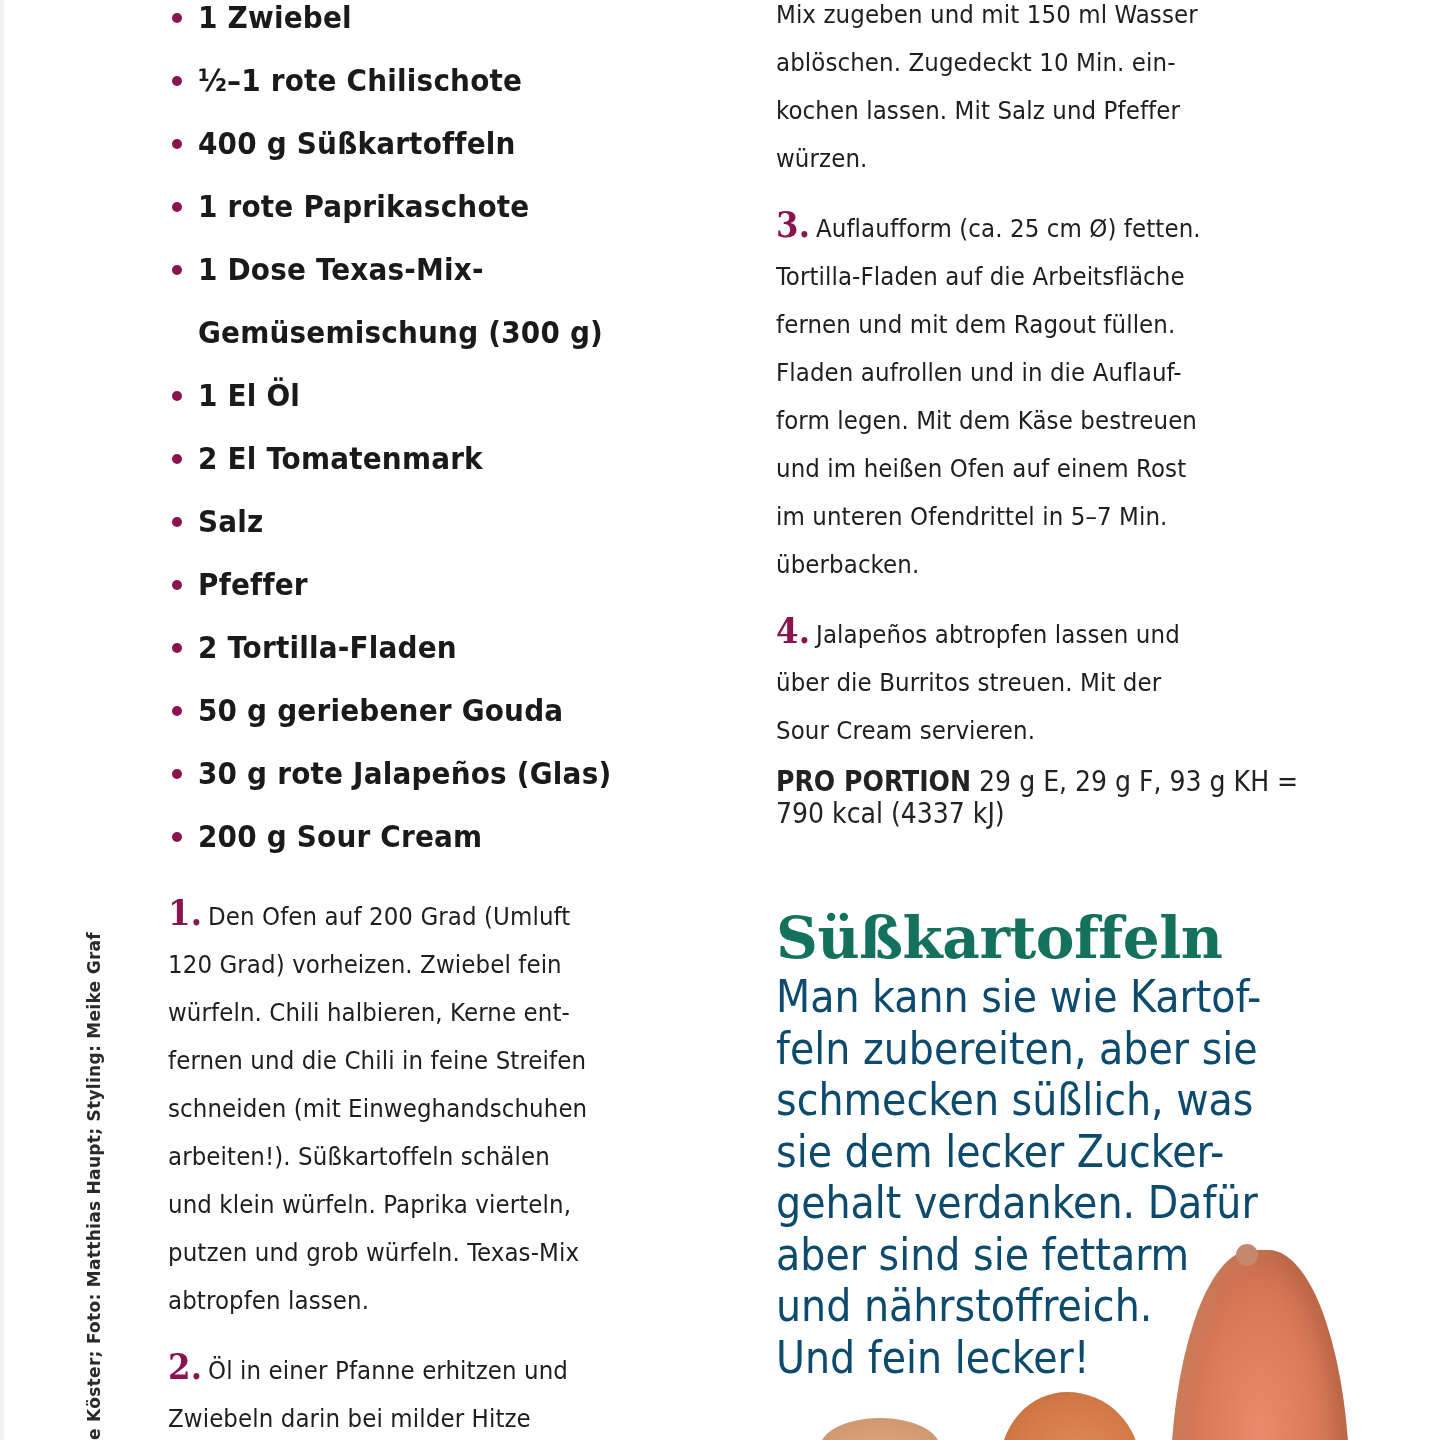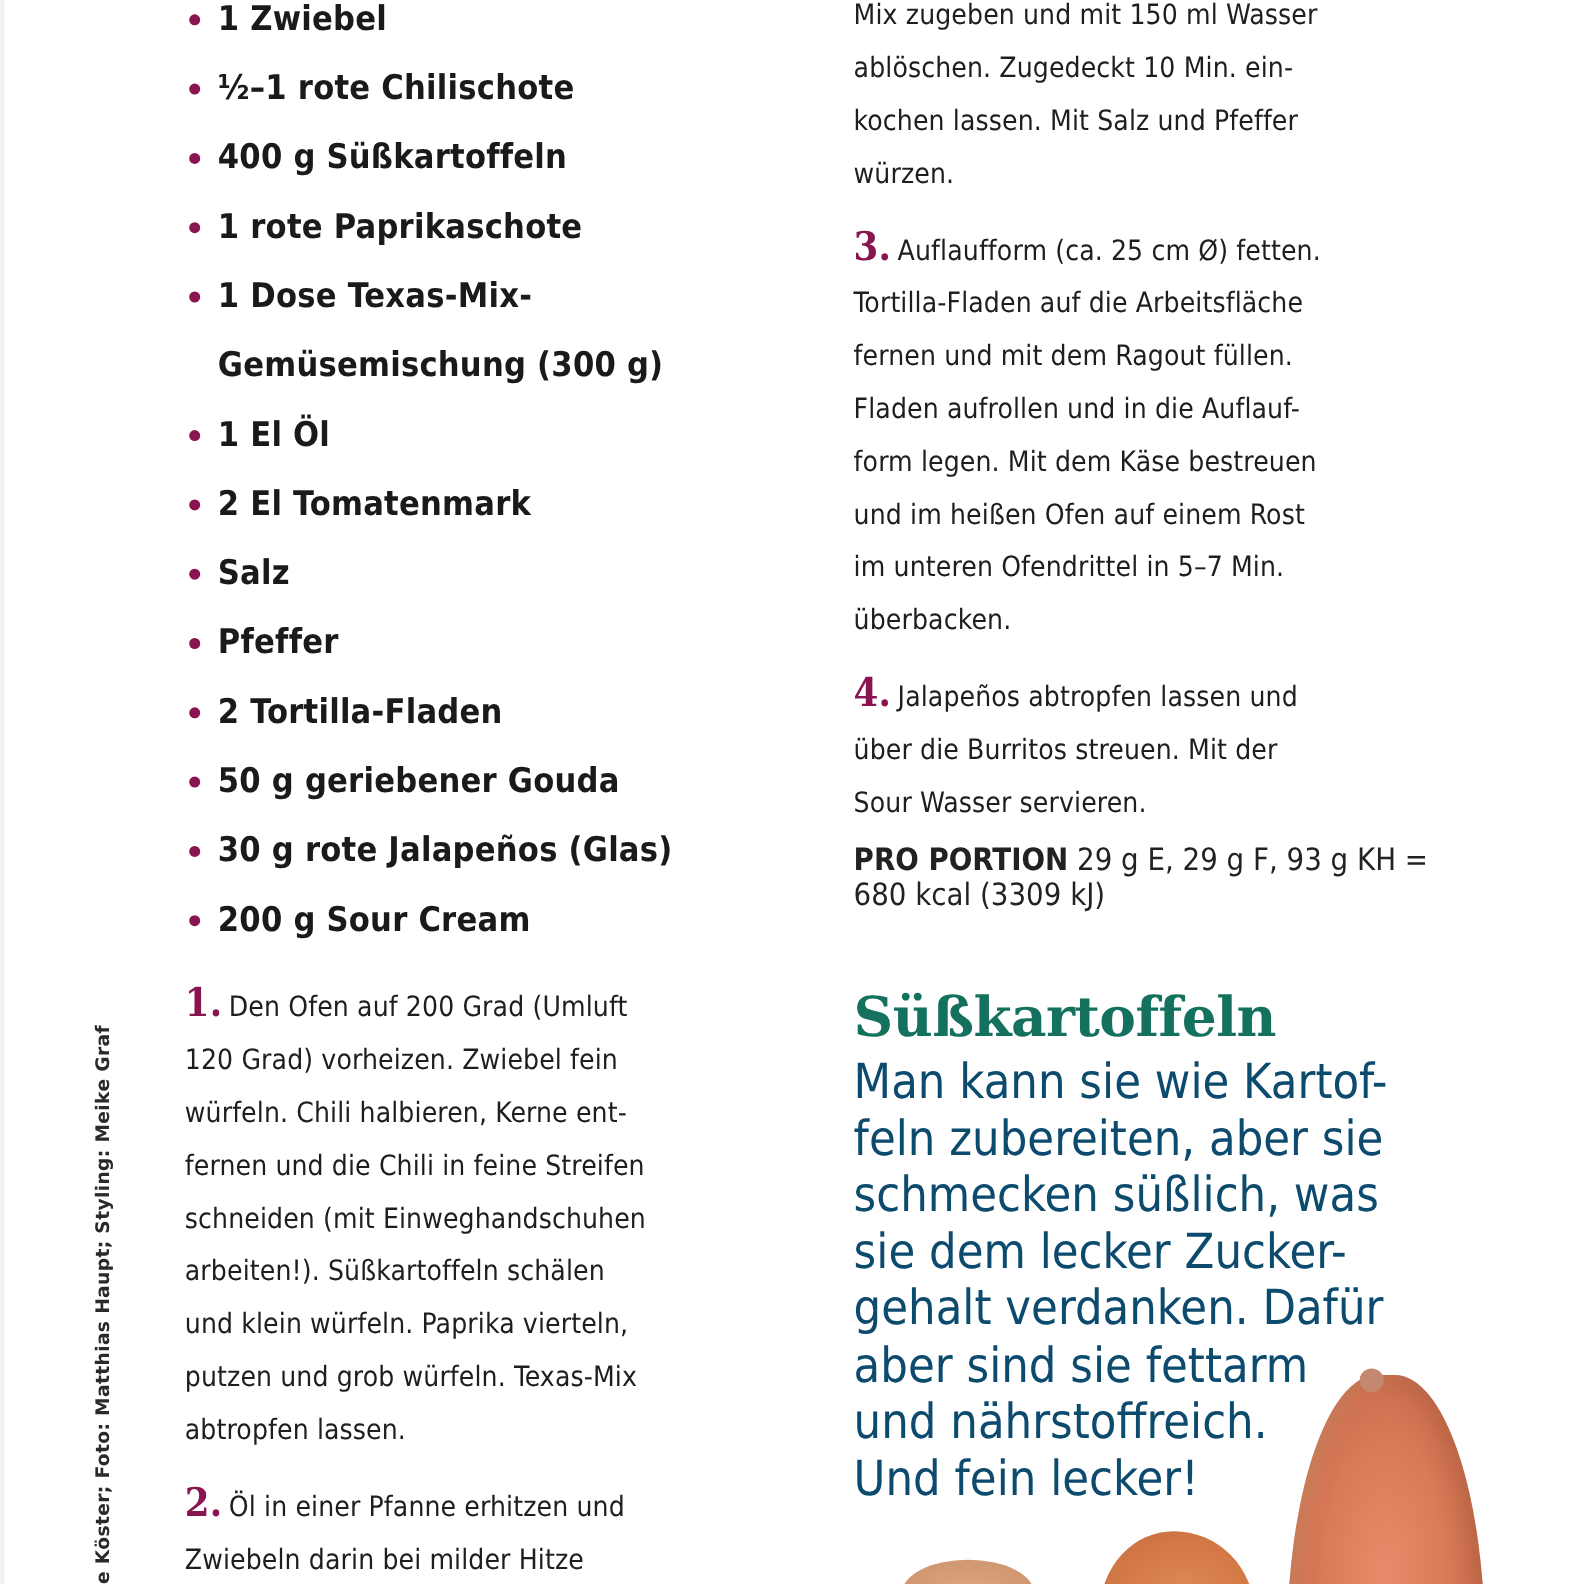--- a/index.html
+++ b/index.html
@@ -85,24 +85,25 @@
   }
   .nutrition .label { font-weight: bold; }
   .nutrition .line { display: block; white-space: nowrap; }
 
   .info-box {
     position: absolute; left: 776px; top: 890px; width: 580px;
   }
   .info-title {
     font-family: "DejaVu Serif", "Liberation Serif", serif;
     font-weight: bold;
-    font-size: 50px;
+    font-size: 58px;
     color: #13715e;
     line-height: 70px;
     letter-spacing: -0.5px;
+    margin-top: 13px;
   }
   .info-text {
     font-family: "DejaVu Sans Condensed", "DejaVu Sans", sans-serif;
     font-stretch: condensed;
     font-size: 44px;
     line-height: 51.5px;
     color: #0c4a6e;
     margin-top: -2px;
   }
   .info-text .line { display: block; white-space: nowrap; }
@@ -192,25 +193,25 @@
     <span class="line">fernen und mit dem Ragout füllen.</span>
     <span class="line">Fladen aufrollen und in die Auflauf-</span>
     <span class="line">form legen. Mit dem Käse bestreuen</span>
     <span class="line">und im heißen Ofen auf einem Rost</span>
     <span class="line">im unteren Ofendrittel in 5–7 Min.</span>
     <span class="line">überbacken.</span>
   </div>
   <div class="step">
     <span class="line"><span class="num">4.</span><span>Jalapeños abtropfen lassen und</span></span>
     <span class="line">über die Burritos streuen. Mit der</span>
-    <span class="line">Sour Wasser servieren.</span>
+    <span class="line">Sour Cream servieren.</span>
   </div>
   <div class="nutrition">
     <span class="line"><span class="label">PRO PORTION</span> <span>29 g E, 29 g F, 93 g KH =</span></span>
-    <span class="line">680 kcal (3309 kJ)</span>
+    <span class="line">790 kcal (4337 kJ)</span>
   </div>
 </div>
 
 <div class="info-box">
   <div class="info-title">Süßkartoffeln</div>
   <div class="info-text">
     <span class="line">Man kann sie wie Kartof-</span>
     <span class="line">feln zubereiten, aber sie</span>
     <span class="line">schmecken süßlich, was</span>
     <span class="line">sie dem lecker Zucker-</span>

